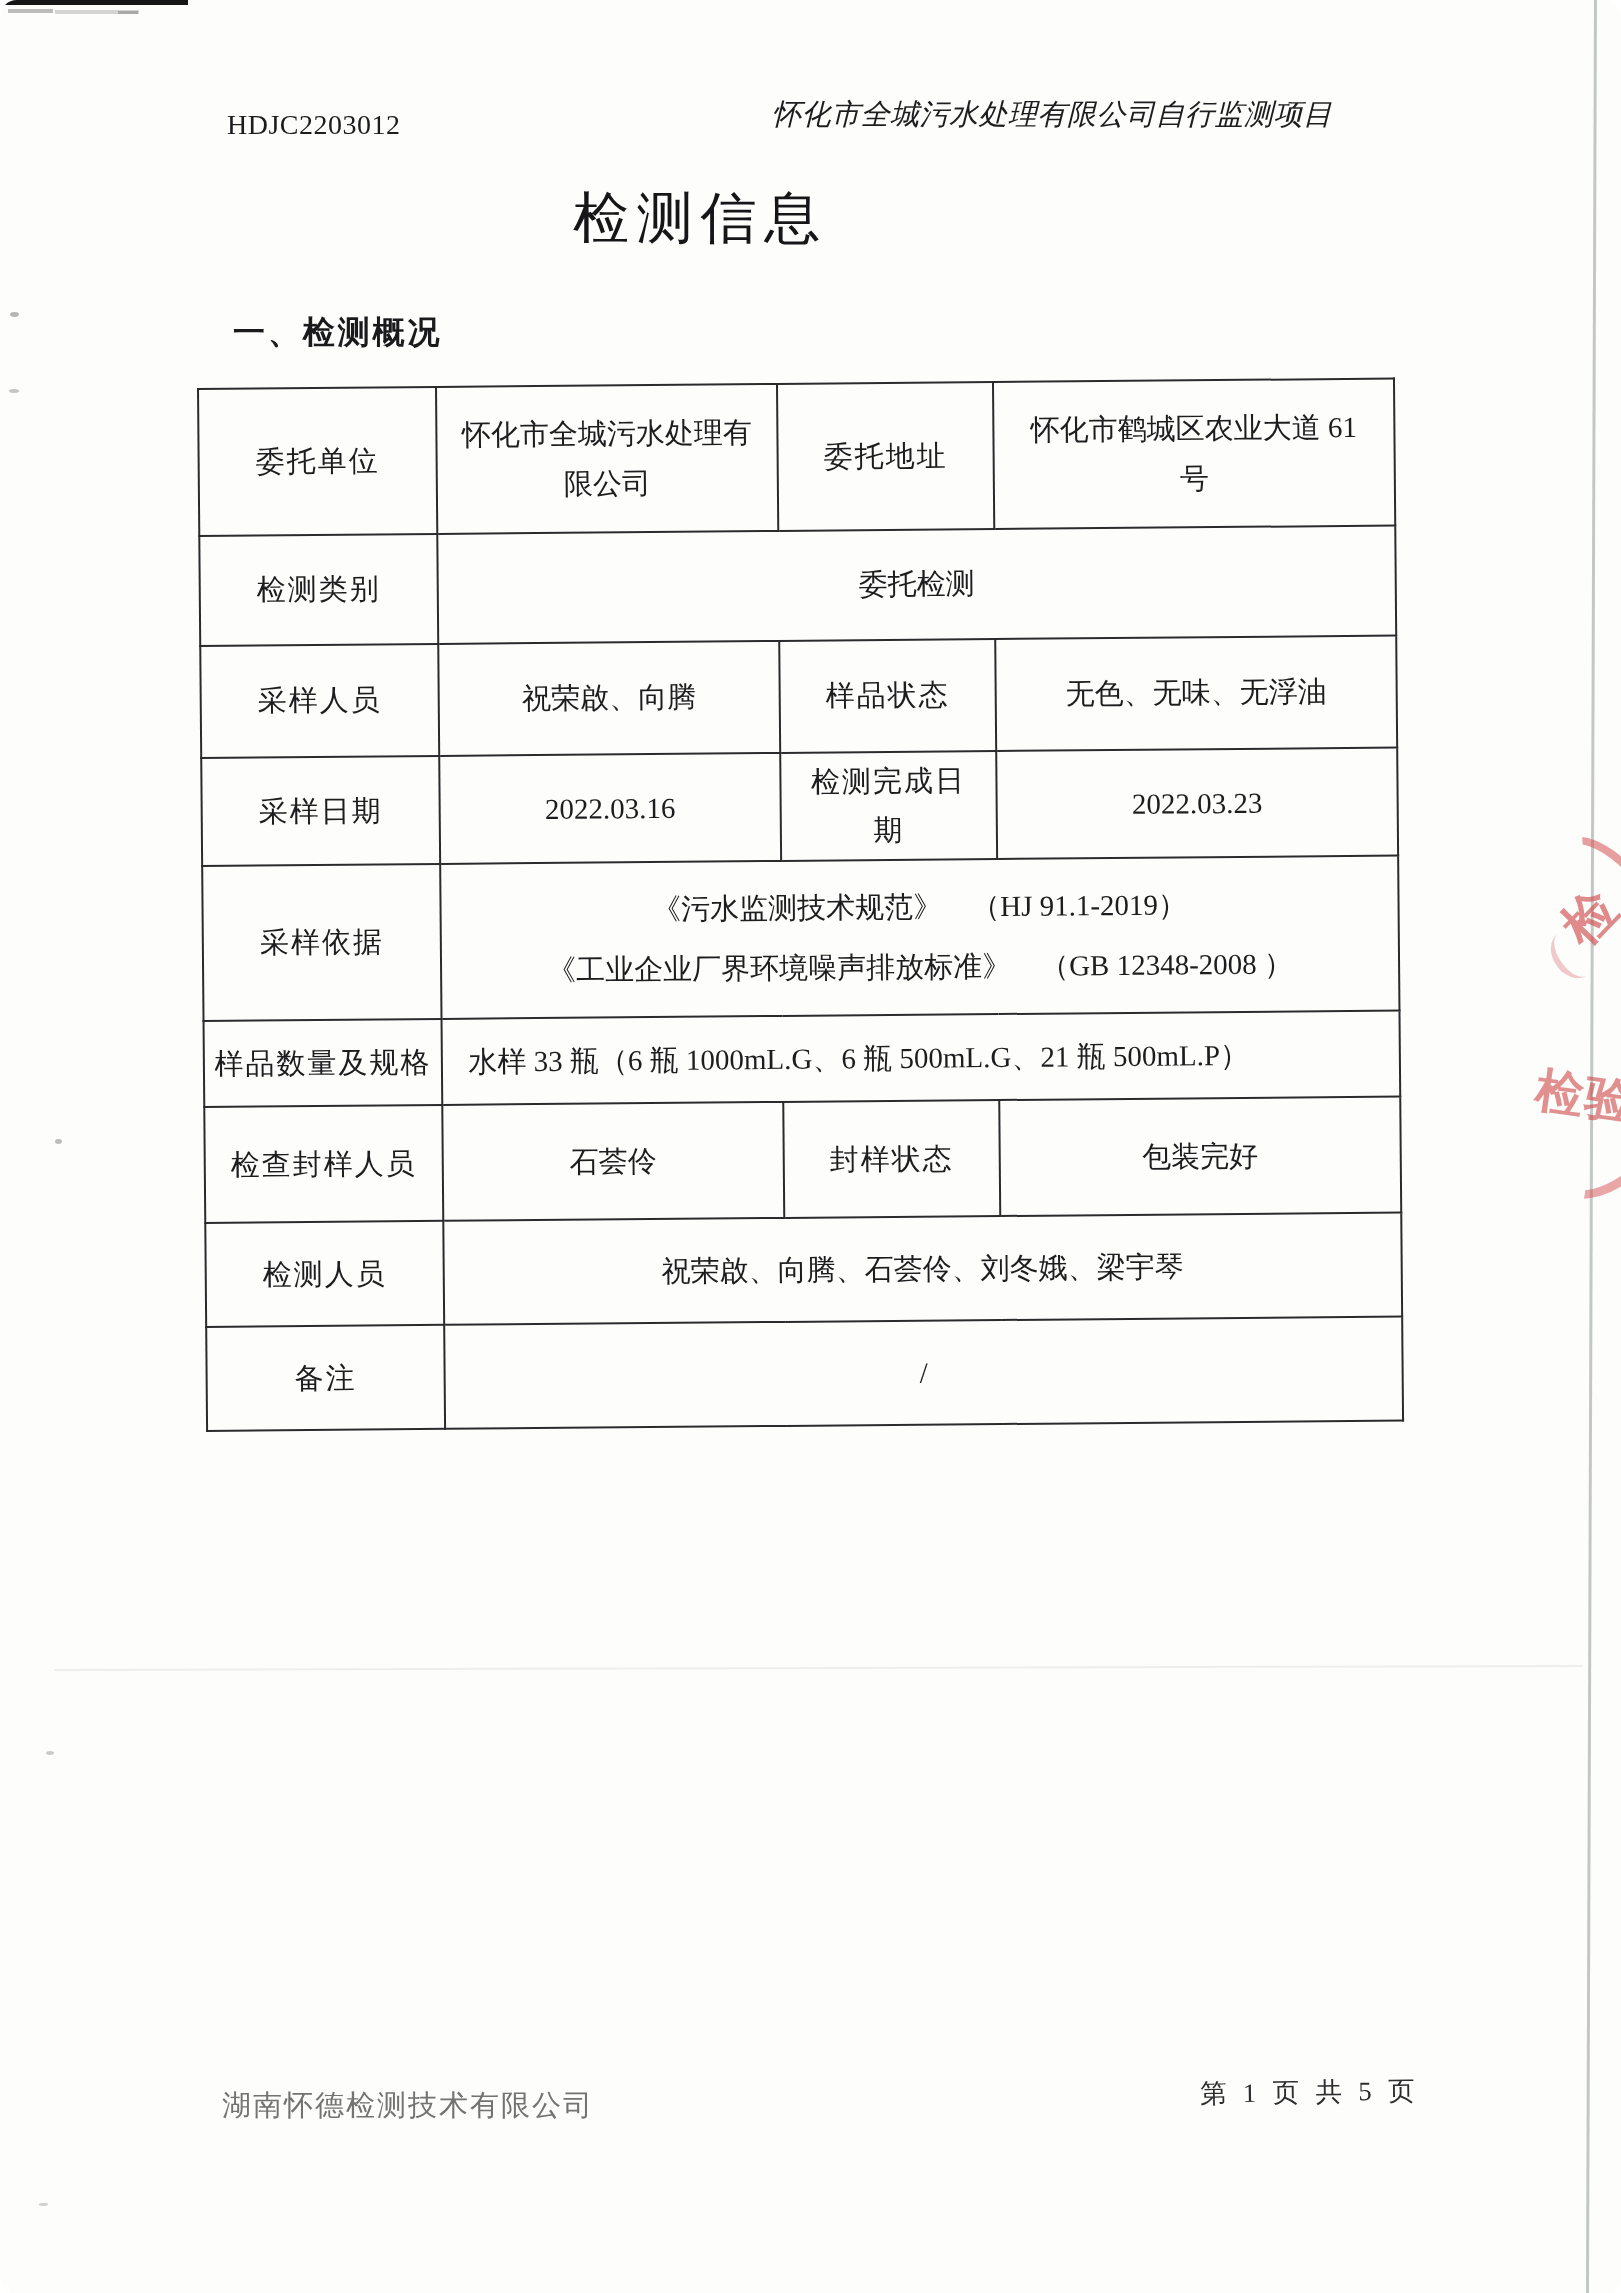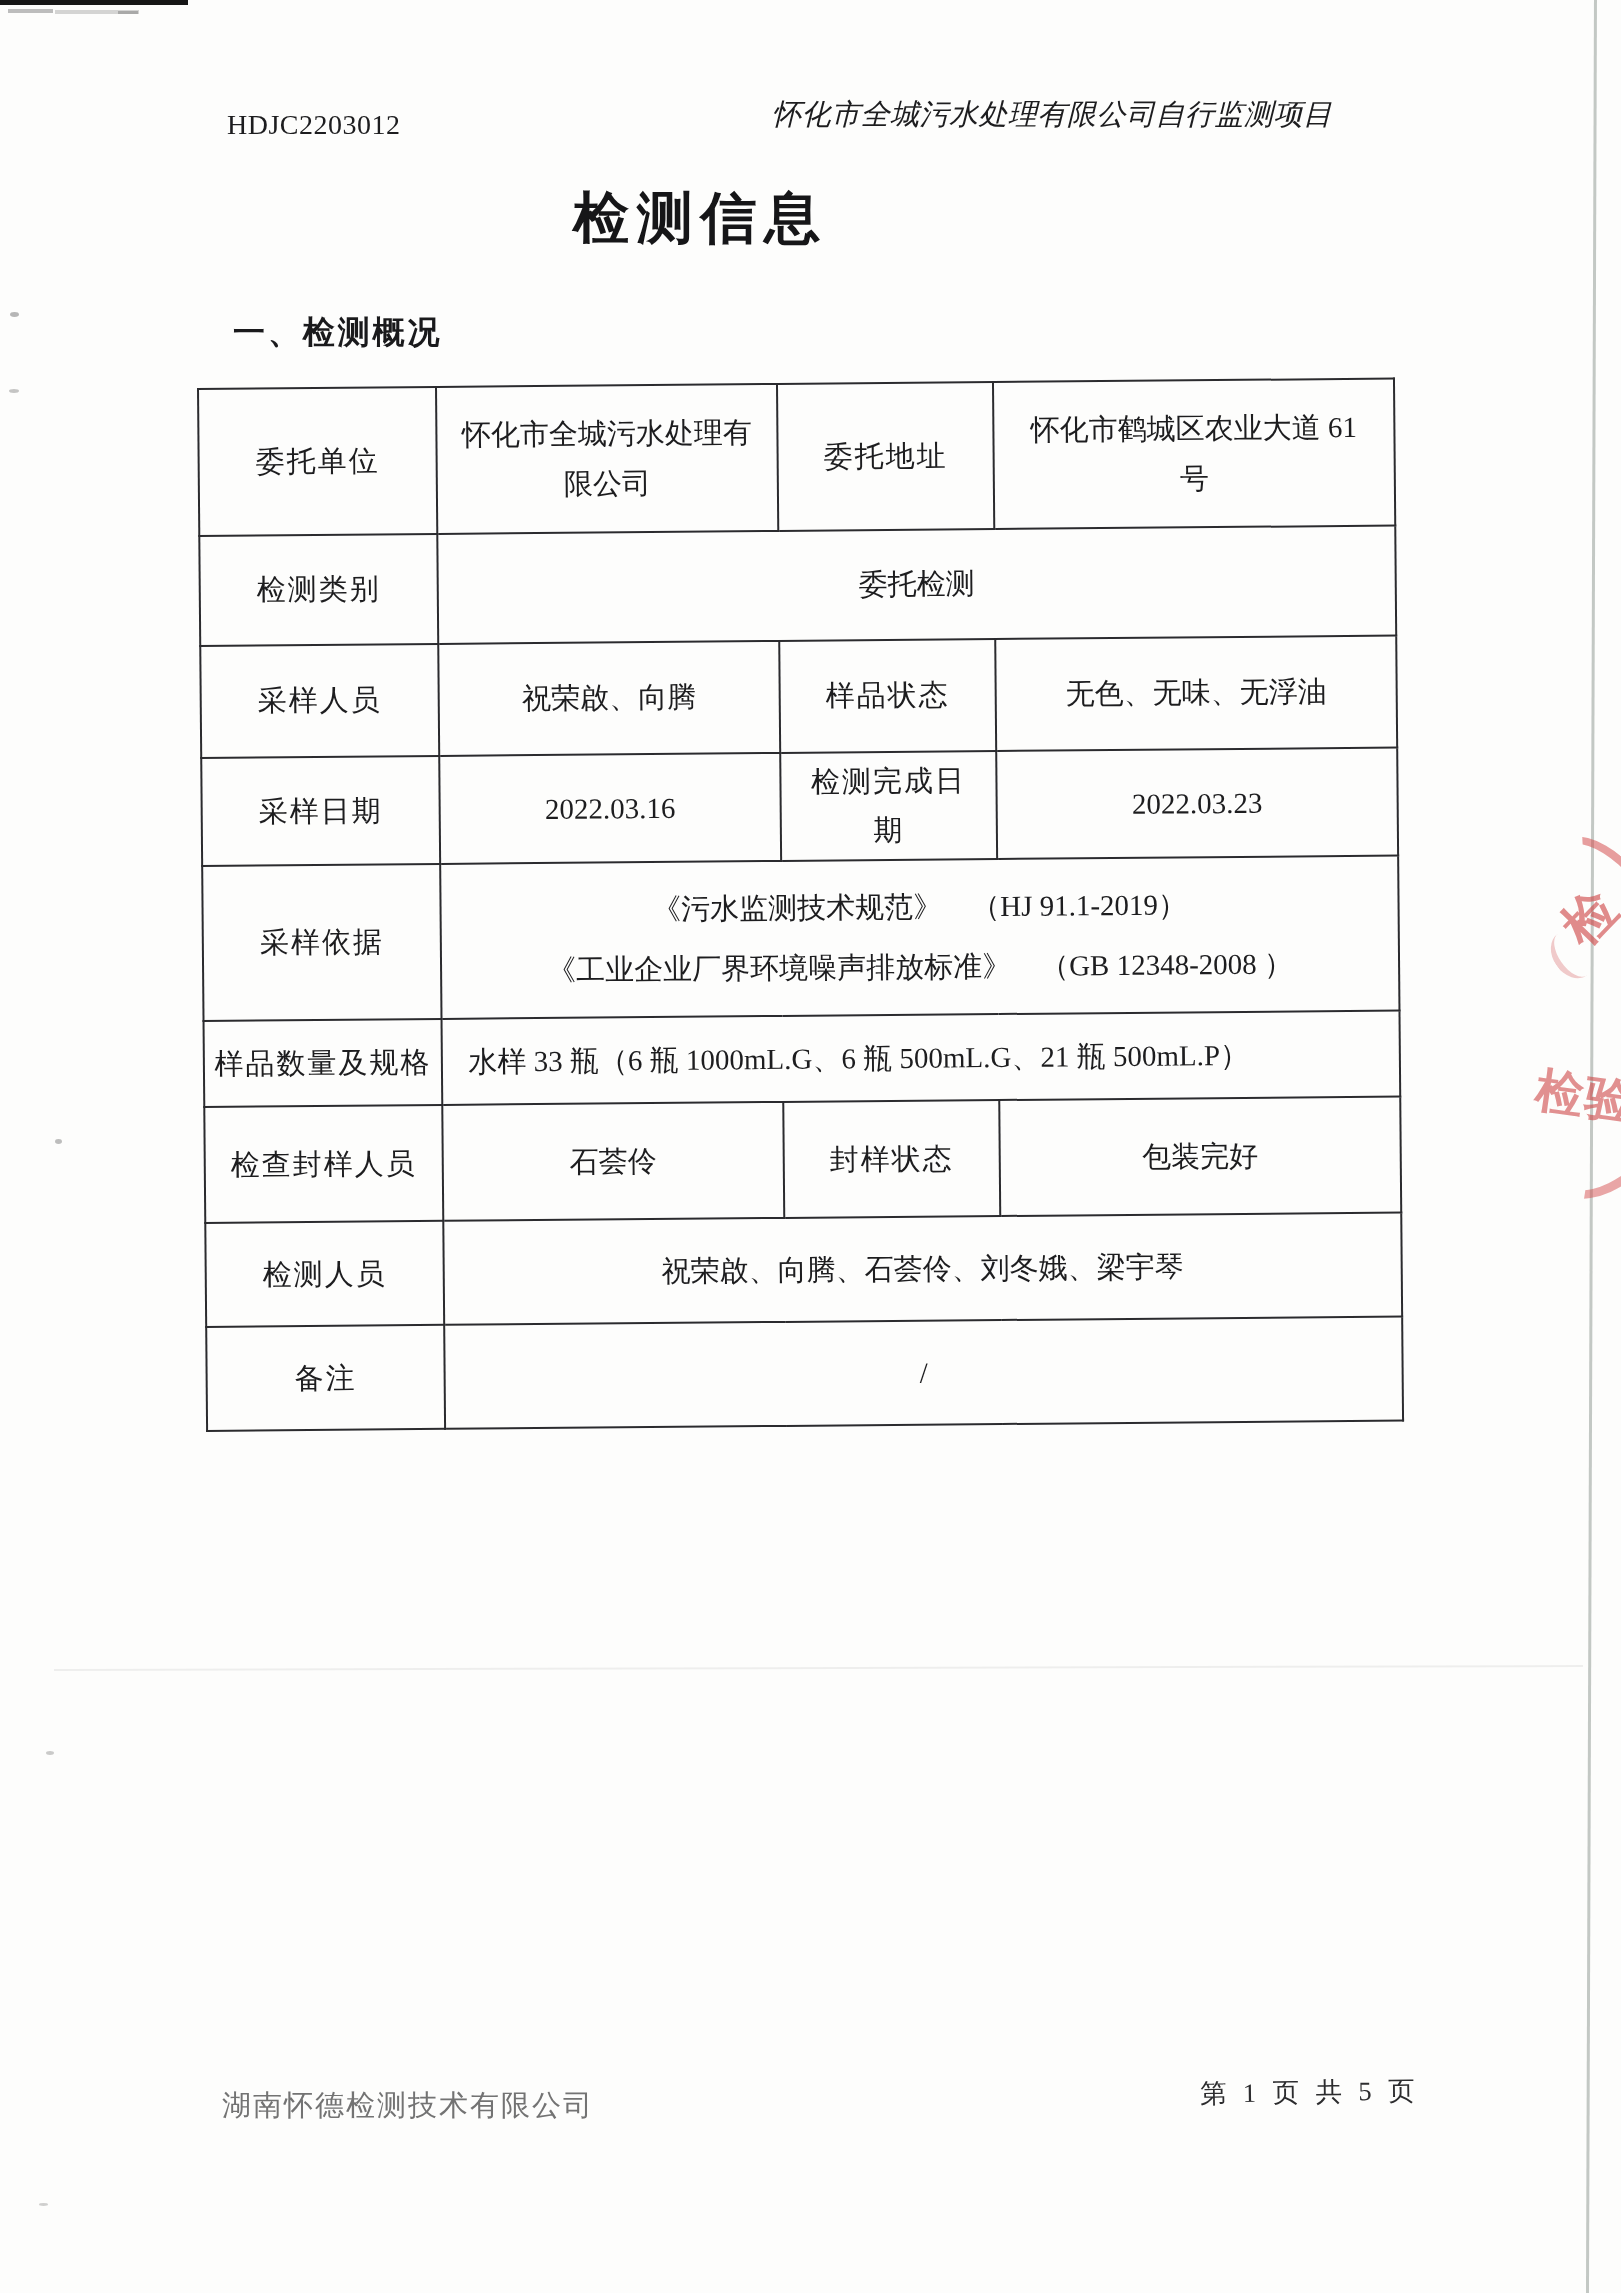--- a/index.html
+++ b/index.html
@@ -5,20 +5,21 @@
   * { box-sizing: border-box; }
   html,body { margin:0; padding:0; background:#ffffff; }
   .page {
     position: relative;
     width: 1621px;
     height: 2294px;
     background: #fdfdfc;
     overflow: hidden;
     font-family: "Liberation Serif", "DejaVu Serif", serif;
     color: #1d1d1f;
+    border-radius: 17px;
   }
 
   
   .artifact { position:absolute; pointer-events:none; }
   .top-strip   { left:0; top:0; width:188px; height:4.9px; background:#161616; }
   .top-dash1 { left:7.8px; top:8.8px; width:45px; height:3.9px; background:rgba(0,0,0,.25); }
   .top-dash2 { left:55px; top:9.8px; width:84px; height:3.9px; background:rgba(0,0,0,.16); }
   .top-dash3 { left:118px; top:10.8px; width:19.6px; height:2.9px; background:rgba(0,0,0,.2); }
   .speck1 { left:9.8px;  top:312px;  width:8.8px; height:4.9px; background:rgba(0,0,0,.28); border-radius:50%; }
   .speck2 { left:8.8px;   top:389px;  width:9.8px; height:3.9px; background:rgba(0,0,0,.22); border-radius:50%; }
@@ -31,21 +32,21 @@
     background:#c3c8c4; transform:rotate(.2deg); transform-origin:top left;
   }
 
   
   .doc-number { position:absolute; left:227px; top:109px; font-size:28px; letter-spacing:0.5px; }
   .project-title { position:absolute; left:772px; top:95px; font-size:29px; letter-spacing:0.5px;font-style:italic; }
 
   
   .title {
     position:absolute; left:0; top:181px; width:1401px; margin:0;
-    text-align:center; font-size:56px; font-weight:bold; letter-spacing:7.8px;
+    text-align:center; font-size:56px; font-weight:normal; letter-spacing:7.8px;
     color:#161618;
   }
   .section { position:absolute; left:233px; top:311px; margin:0; font-size:32px; font-weight:bold; letter-spacing:2.9px; color:#1a1a1c; }
 
   
   .info-table {
     position:absolute; left:197px; top:388px; width:1198px;
     border-collapse:collapse; table-layout:fixed;
     transform:rotate(-.5deg); transform-origin:0 0;
   }

